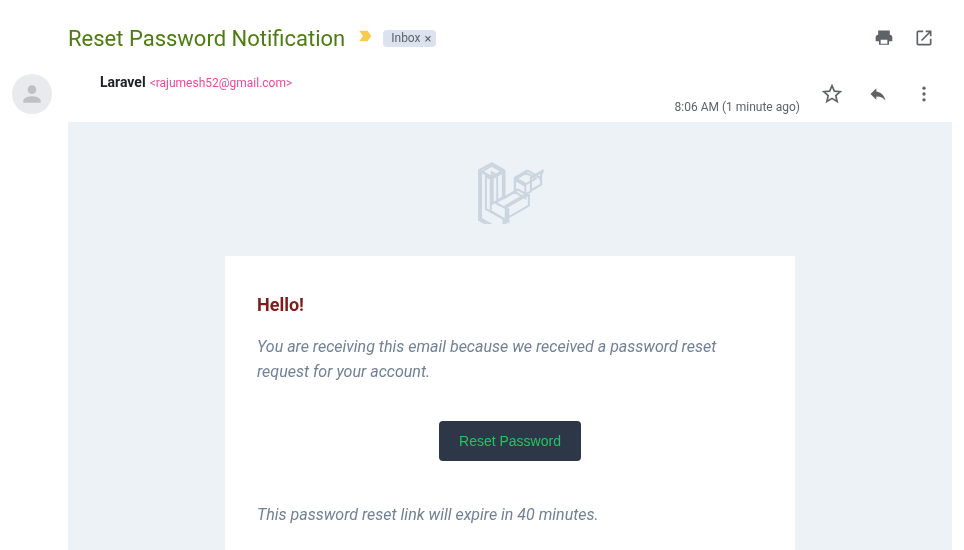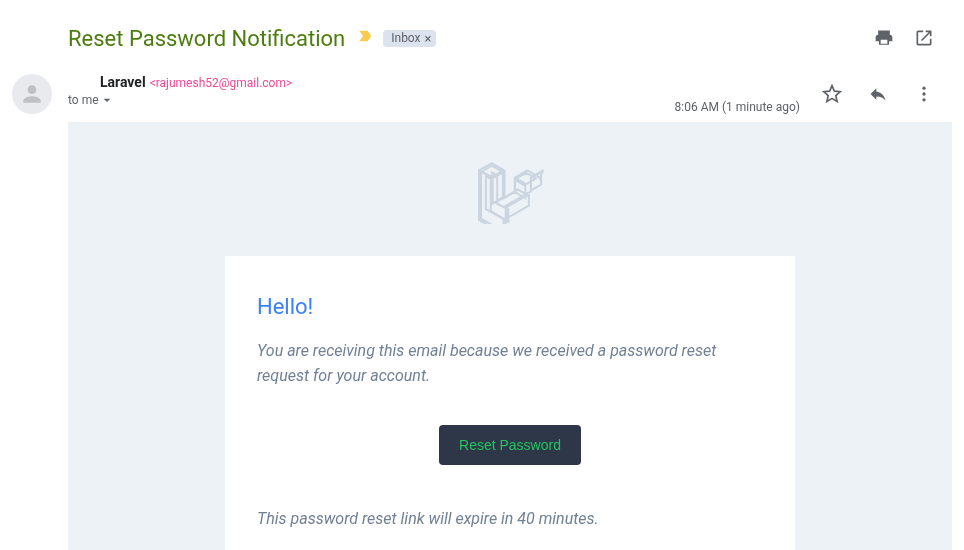--- a/index.html
+++ b/index.html
@@ -129,23 +129,23 @@
       stroke: #cbd5e0;
       fill: none;
     }
     .card {
       background: #fff;
       width: 570px;
       margin: 0 auto;
       padding: 38px 32px 30px 32px;
     }
     .greeting {
-      font-size: 22px;
-      font-weight: 400;
-      color: #3b82f6;
+      font-size: 18px;
+      font-weight: 700;
+      color: #7f1d1d;
       margin-bottom: 20px;
     }
     .body-text {
       color: #718096;
       font-size: 16px;
       line-height: 1.55;
       margin-bottom: 22px;
       font-style: italic;
     }
     .cta-wrap {
@@ -194,26 +194,20 @@
   <div class="avatar">
     <svg viewBox="0 0 24 24" width="26" height="26">
         <path d="M12 12c2.21 0 4-1.79 4-4s-1.79-4-4-4-4 1.79-4 4 1.79 4 4 4zm0 2c-2.67 0-8 1.34-8 4v2h16v-2c0-2.66-5.33-4-8-4z"></path>
       </svg>
   </div>
   <div class="sender-info">
     <div class="sender-line">
       <span class="sender-name">Laravel</span>
       <span class="sender-email">&lt;rajumesh52@gmail.com&gt;</span>
     </div>
-    <div class="to-line">
-      <span>to me</span>
-      <svg viewBox="0 0 24 24">
-          <path d="M7 10l5 5 5-5z"></path>
-        </svg>
-    </div>
   </div>
   <div class="meta-right">
     <span class="timestamp">8:06 AM (1 minute ago)</span>
     <div class="meta-icon">
       <svg viewBox="0 0 24 24">
           <path d="M12 17.27L18.18 21l-1.64-7.03L22 9.24l-7.19-.61L12 2 9.19 8.63 2 9.24l5.46 4.73L5.82 21z" fill="none" stroke="#5f6368" stroke-width="2"></path>
         </svg>
     </div>
     <div class="meta-icon">
       <svg viewBox="0 0 24 24">

